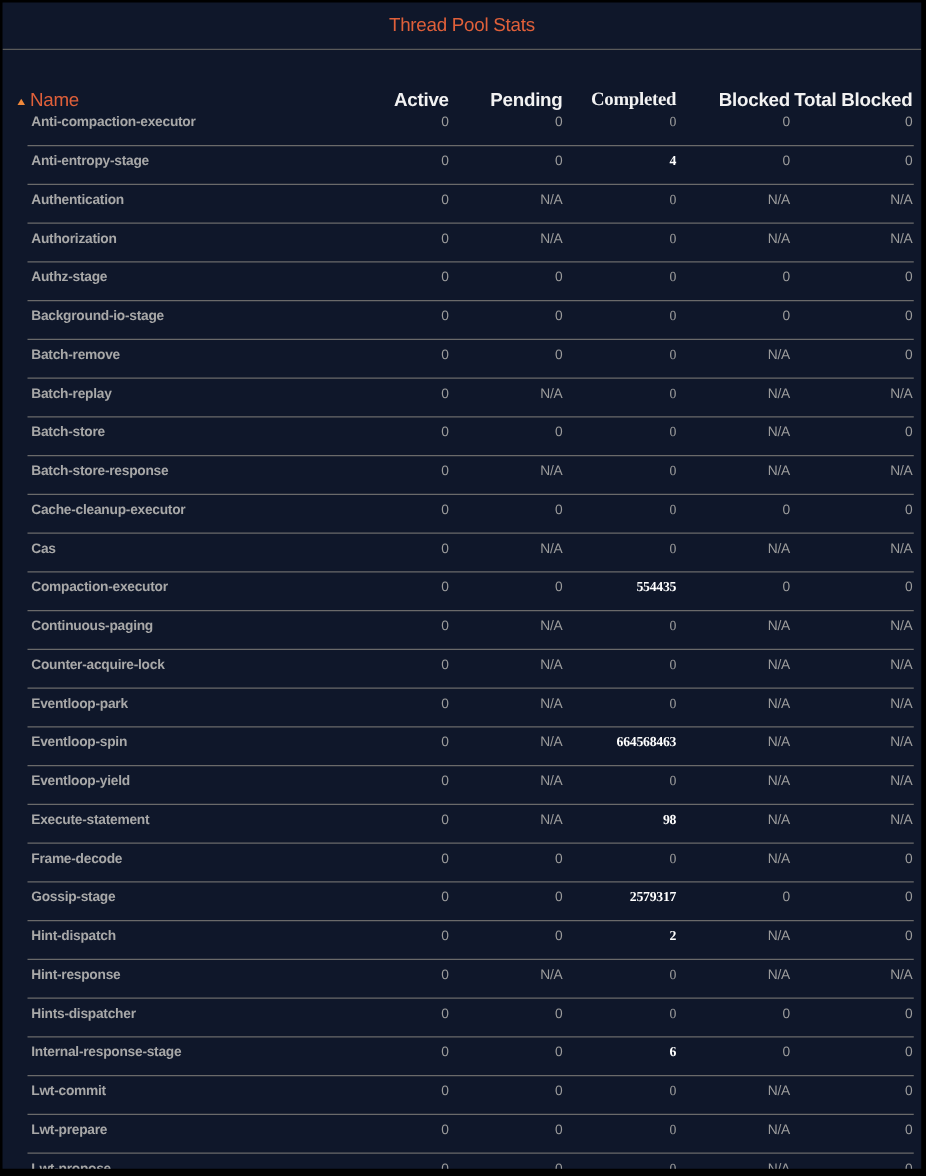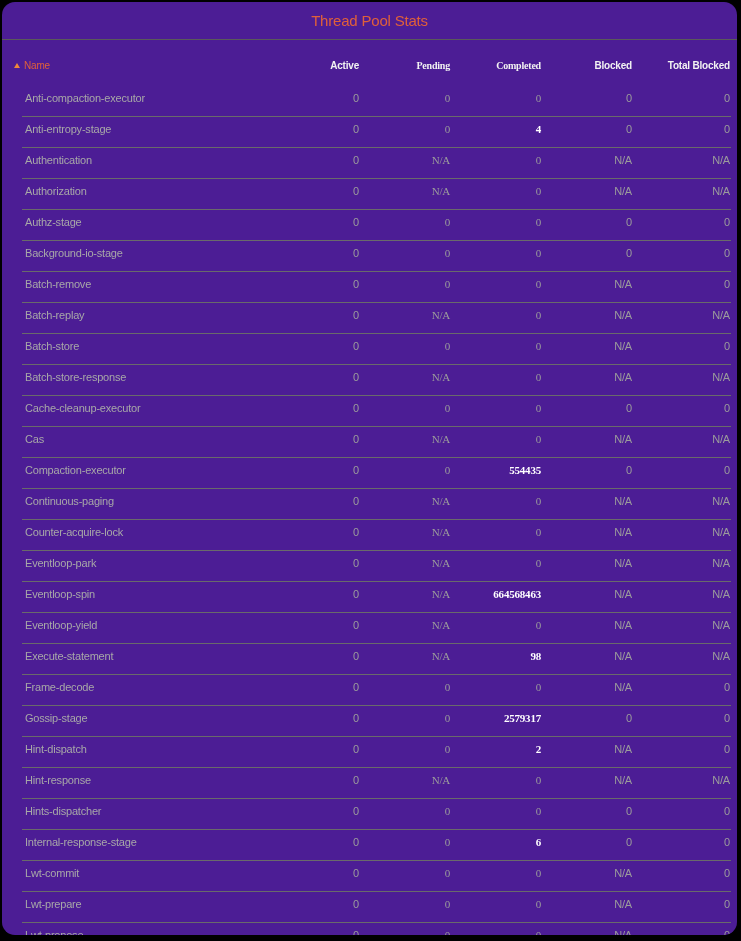--- a/index.html
+++ b/index.html
@@ -2,35 +2,35 @@
 <html><head>
 <meta charset="utf-8">
 <style>
   html, body { margin: 0; padding: 0; }
   body {
     width: 741px; height: 941px; background: #000; overflow: hidden;
     font-family: "Liberation Sans", sans-serif;
   }
   .panel {
     position: absolute; left: 2px; top: 2px; width: 735px; height: 933px;
-    background: #4c1d95; overflow: hidden; border-radius: 13px;
+    background: #0f172a; overflow: hidden;
   }
   .title-bar {
     height: 37px; border-bottom: 1px solid #5a5a5a;
     display: flex; align-items: center; justify-content: center;
   }
   .title {
     color: #e0603a; font-size: 15px; letter-spacing: -0.2px;
   }
   .table { position: absolute; left: 0; top: 38px; width: 735px; }
   .head-row {
     position: relative; height: 46px;
   }
   .head-row .cell {
-    position: absolute; top: 20px; font-size: 10px; font-weight: bold;
+    position: absolute; top: 32px; font-size: 15px; font-weight: bold;
     color: #f2f2f2; text-align: right; letter-spacing: -0.2px;
   }
   .head-row .name-head {
     left: 12px; text-align: left; color: #e0603a; font-weight: normal;
     cursor: pointer;
   }
   .sort-icon {
     display: inline-block; width: 0; height: 0;
     border-left: 3.5px solid transparent; border-right: 3.5px solid transparent;
     border-bottom: 5px solid #f0883a; margin-right: 4px; vertical-align: 1px;
@@ -40,24 +40,24 @@
   }
   .row::after {
     content: ""; position: absolute; left: 20px; right: 6px; bottom: 0;
     height: 1px; background: #6a6a6a;
   }
   .row .cell {
     position: absolute; top: 6px; font-size: 11px; color: #9c9c9c;
     text-align: right; letter-spacing: -0.2px;
   }
   .row .name {
-    left: 23px; text-align: left; font-weight: normal; color: #a8a8a8;
+    left: 23px; text-align: left; font-weight: bold; color: #a8a8a8;
   }
   .c-active { right: 378px; }
-  .c-pending { right: 287px; font-family: Liberation Serif, serif; }
+  .c-pending { right: 287px; }
   .c-completed { right: 196px; font-family: Liberation Serif, serif; }
   .c-blocked { right: 105px; }
   .c-total { right: 7px; }
   .row .cell.hi { color: #ffffff; font-weight: bold; }
 </style>
 </head>
 <body>
 
 <div class="panel">
   <div class="title-bar">

